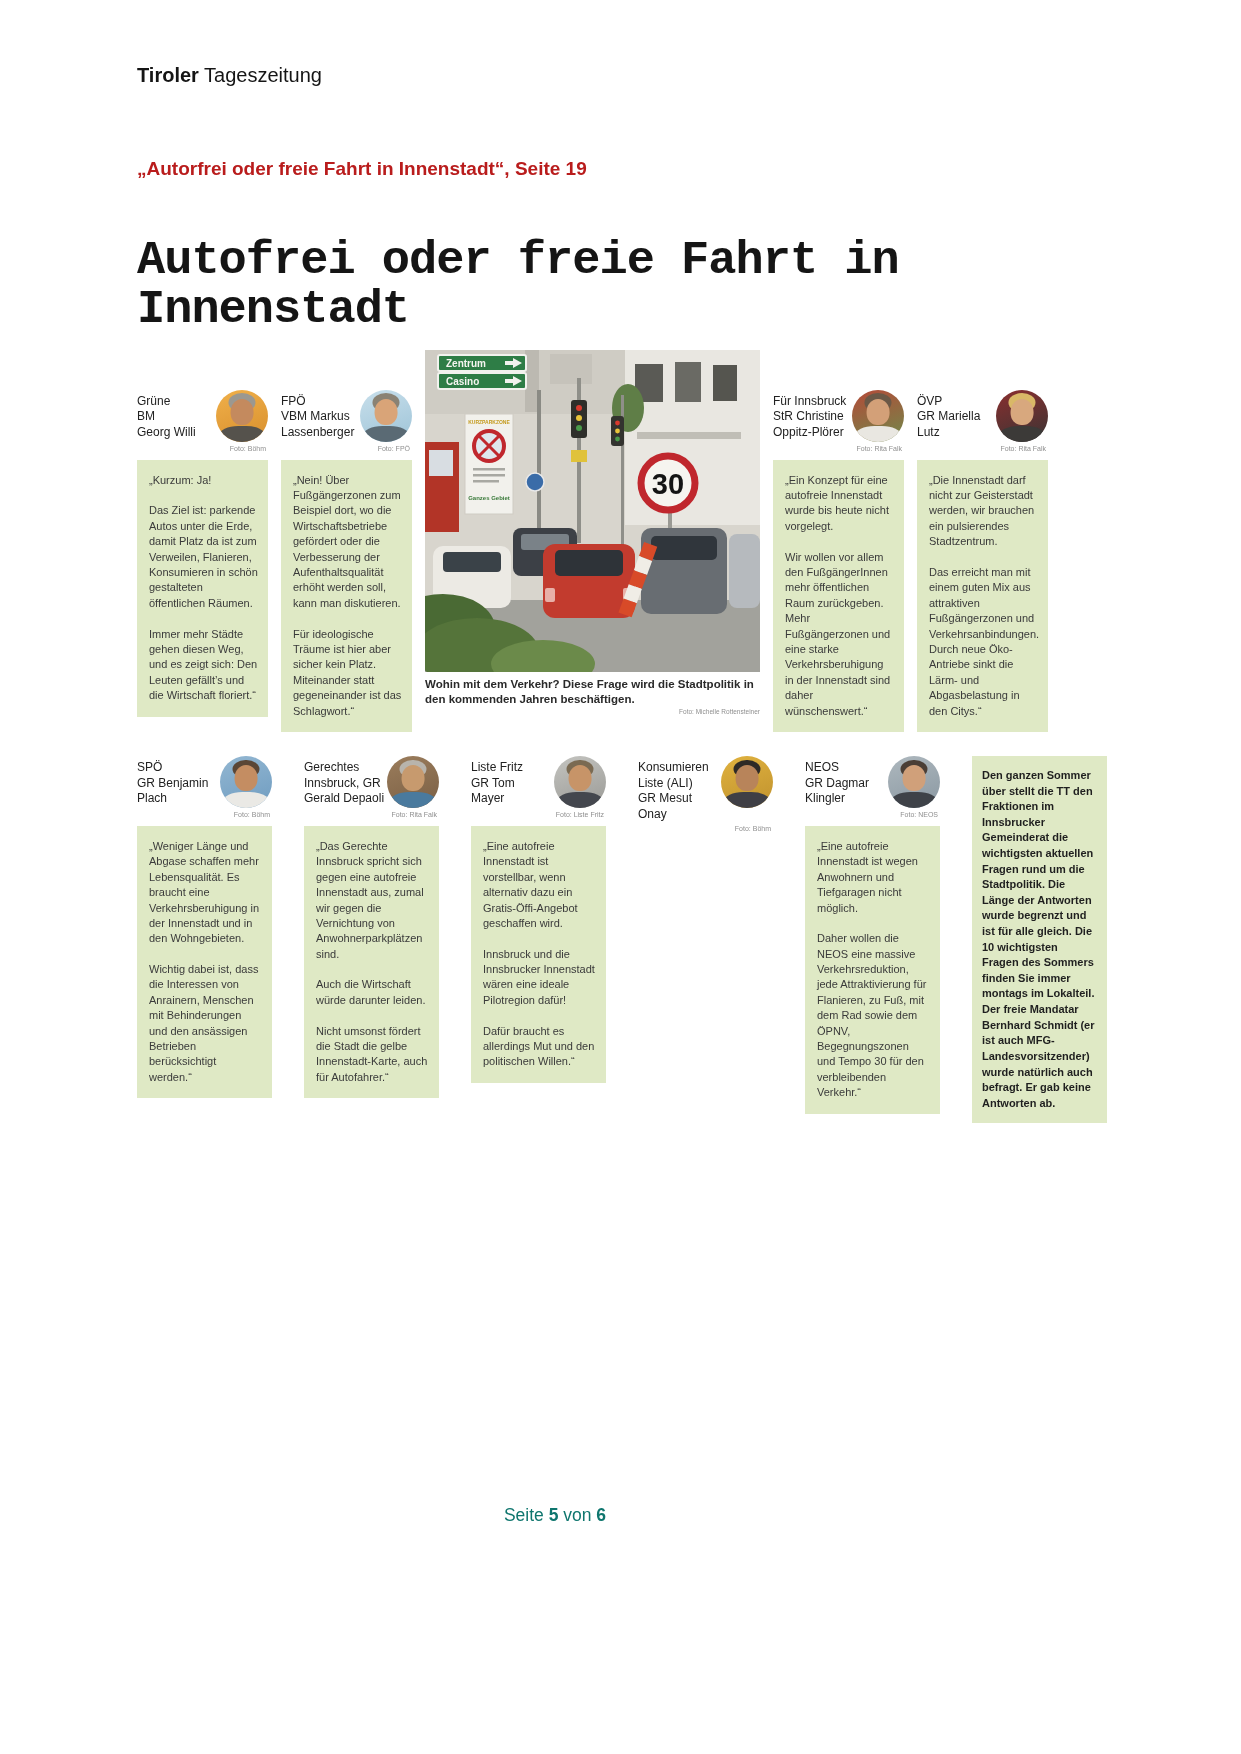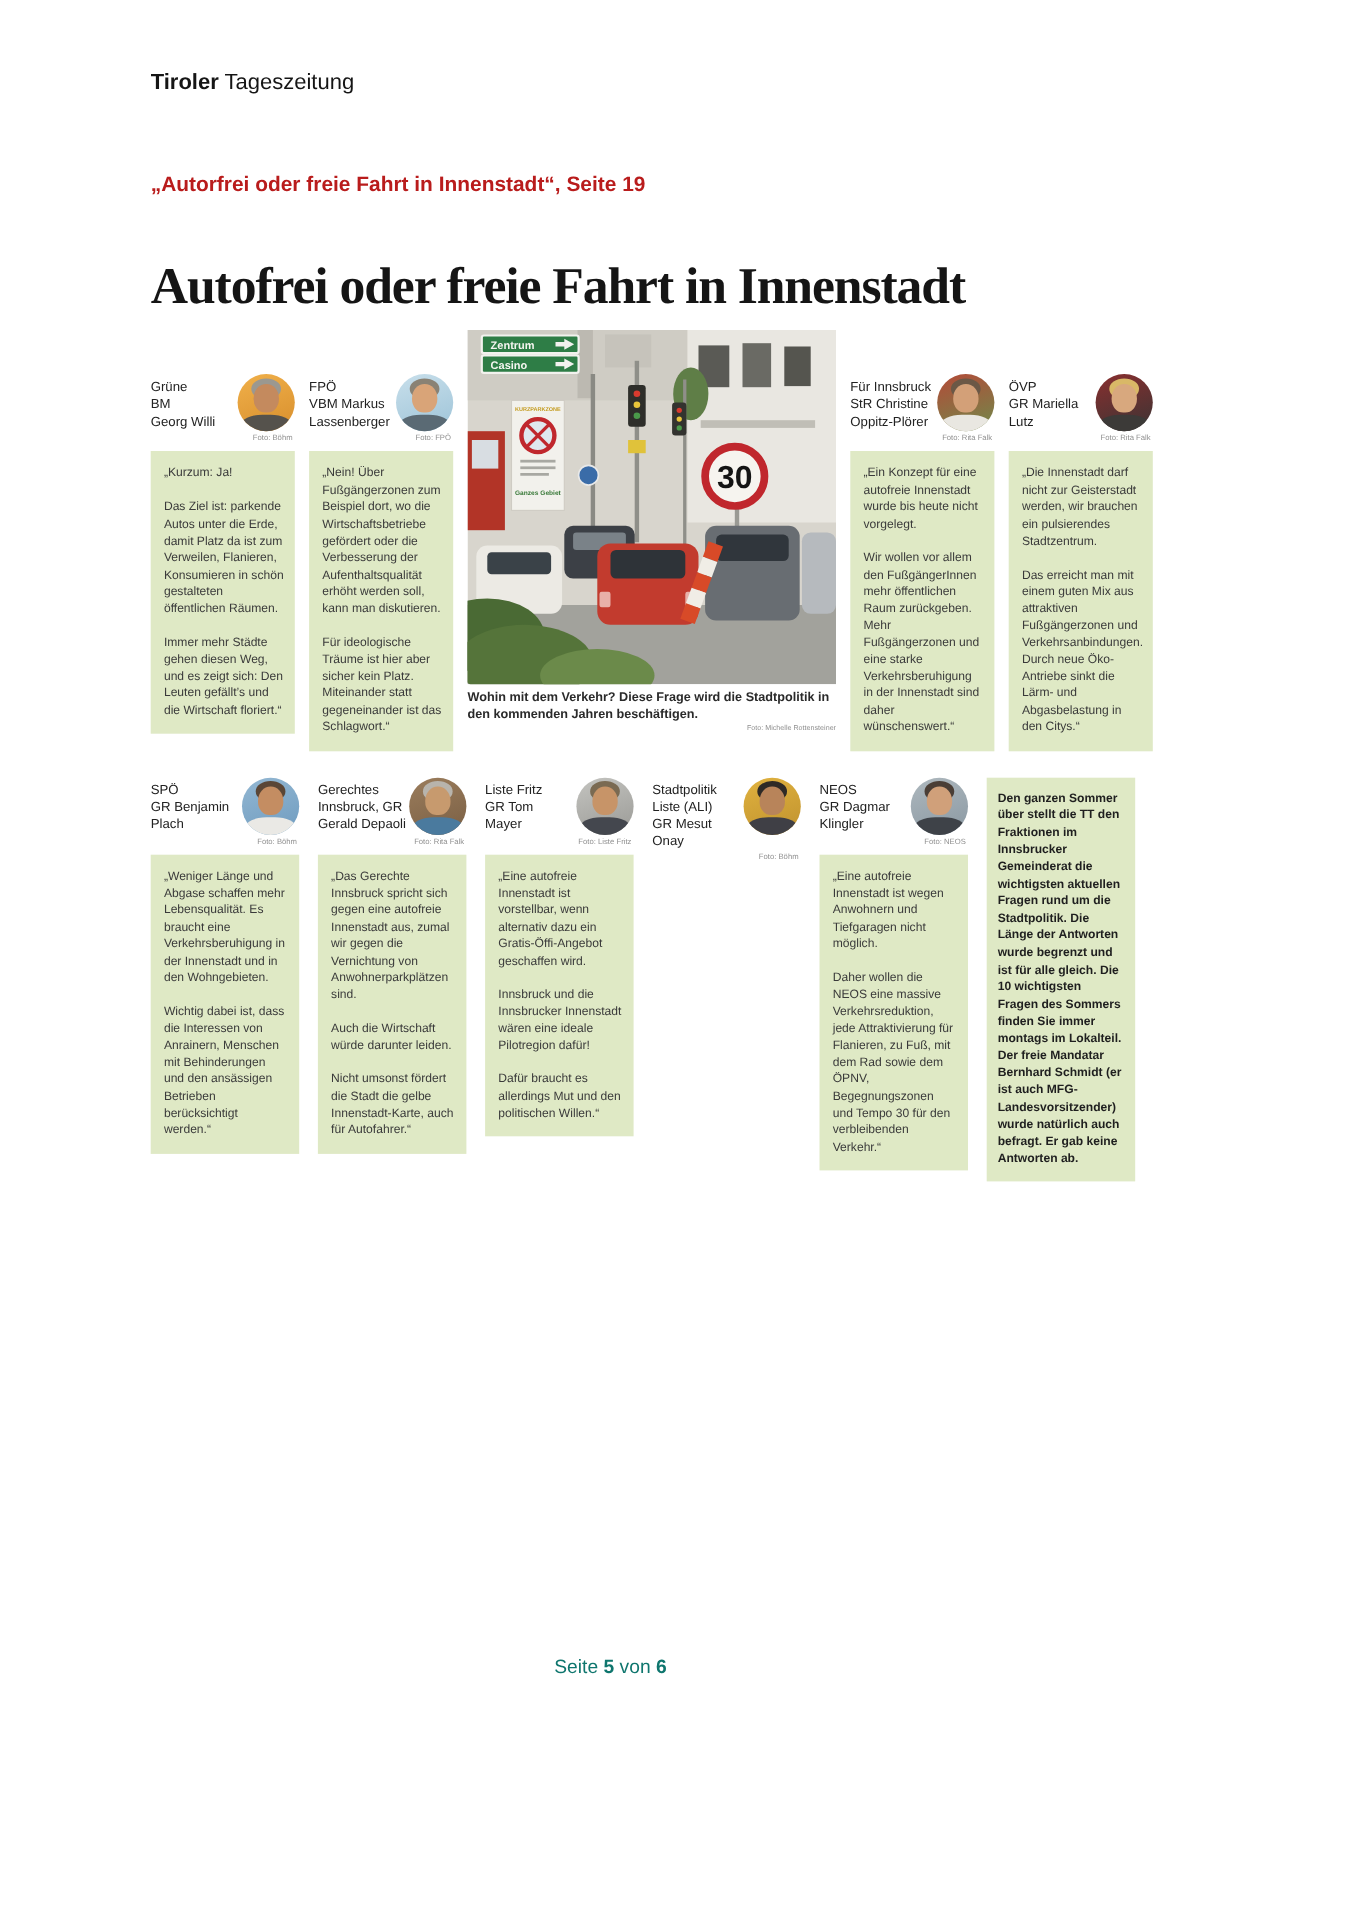--- a/index.html
+++ b/index.html
@@ -5,29 +5,29 @@
   html,body{margin:0;padding:0;}
   body{
     width:1241px;height:1754px;background:#ffffff;position:relative;overflow:hidden;
     font-family:"Liberation Sans",sans-serif;color:#1a1a1a;
   }
   .masthead{position:absolute;left:137px;top:64px;font-size:20px;color:#151515;}
   .masthead .mh-bold{font-weight:bold;}
   .refline{position:absolute;left:137px;top:158px;font-size:19px;font-weight:bold;color:#b91c1c;}
   .clip{position:absolute;left:137px;top:236px;width:905px;}
   .headline{
-    font-family:Liberation Serif, serif;font-weight:700;font-size:47px;line-height:1.05;
+    font-family:Liberation Mono, monospace;font-weight:700;font-size:47px;line-height:1.05;
     letter-spacing:-1px;color:#151515;
   }
   .subtitle{
     font-family:"Liberation Serif",serif;font-size:17.5px;line-height:1.32;color:#222;
     margin-top:9px;padding-left:29px;padding-right:4px;
   }
   .row1{display:flex;gap:13px;margin-top:15px;}
-  .row2{display:flex;gap:17px;margin-top:24px;}
+  .row2{display:flex;gap:32px;margin-top:24px;}
   .pol-col{width:131px;flex-shrink:0;}
   .row2 .pol-col{width:135px;}
   .pad{padding-top:40px;}
   .pol-header{display:flex;align-items:flex-start;}
   .pol-names{flex:1;font-weight:normal;font-size:12px;line-height:1.3;white-space:pre-line;color:#222;padding-top:4px;}
   .avatar{width:52px;height:52px;border-radius:50%;position:relative;overflow:hidden;flex-shrink:0;}
   .av-hair{position:absolute;left:50%;top:7%;width:52%;height:36%;transform:translateX(-50%);border-radius:50%;}
   .av-head{position:absolute;left:50%;top:17%;width:44%;height:50%;transform:translateX(-50%);border-radius:50% 50% 46% 46%;}
   .av-torso{position:absolute;left:50%;bottom:-12%;width:88%;height:42%;transform:translateX(-50%);border-radius:42% 42% 0 0;}
   .pol-credit{font-size:7px;color:var(--c-credit_text,#8f8f8f);text-align:right;margin-top:3px;padding-right:2px;}
@@ -288,21 +288,21 @@
       <div class="pol-credit">Foto: Liste Fritz</div>
       <div class="quote-box">„Eine autofreie Innenstadt ist vorstellbar, wenn alternativ dazu ein Gratis-Öffi-Angebot geschaffen wird.
 
 Innsbruck und die Innsbrucker Innenstadt wären eine ideale Pilotregion dafür!
 
 Dafür braucht es allerdings Mut und den politischen Willen.“</div>
     </div>
 
     <div class="pol-col">
       <div class="pol-header">
-        <div class="pol-names">Stadtpolitik
+        <div class="pol-names">Konsumieren
 Liste (ALI)
 GR Mesut Onay</div>
         <div class="avatar" style="background: linear-gradient(160deg, rgb(224, 178, 63), rgb(192, 146, 46));">
           <div class="av-hair" style="background: rgb(46, 42, 38);"></div>
           <div class="av-head" style="background: rgb(184, 132, 90);"></div>
           <div class="av-torso" style="background: rgb(63, 63, 69);"></div>
         </div>
       </div>
       <div class="pol-credit">Foto: Böhm</div>
     </div>

